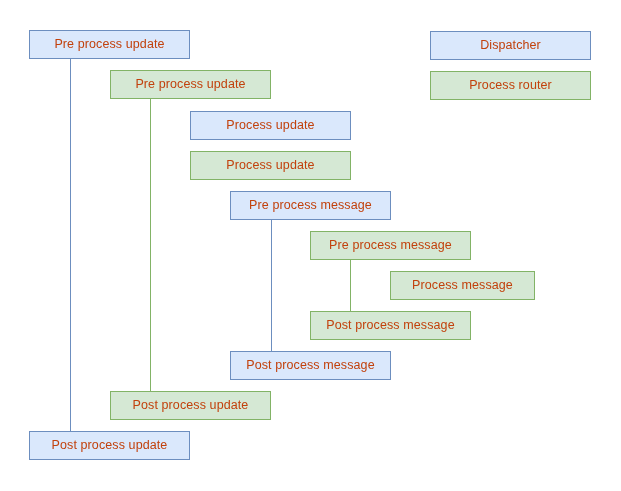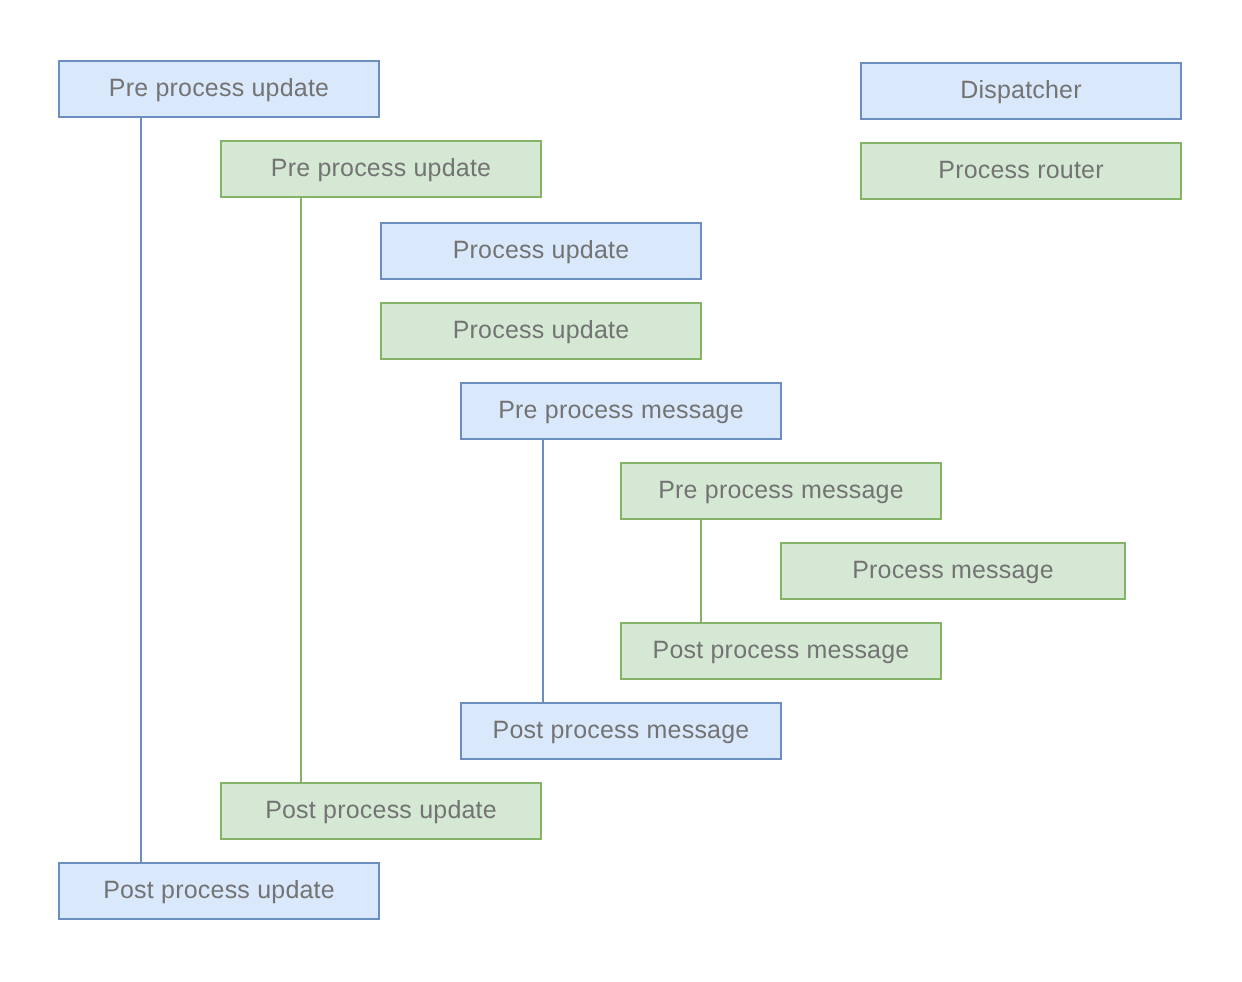--- a/index.html
+++ b/index.html
@@ -18,21 +18,21 @@
     overflow: hidden;
   }
   .node {
     position: absolute;
     box-sizing: border-box;
     display: flex;
     align-items: center;
     justify-content: center;
     font-size: 12.5px;
     line-height: 1.1;
-    color: #737373;
+    color: #c2410c;
     text-align: center;
     white-space: nowrap;
     letter-spacing: 0.1px;
     z-index: 2;
   }
   .node.blue {
     background: #dae8fc;
     border: 1px solid #6c8ebf;
   }
   .node.green {
@@ -57,20 +57,20 @@
     <div class="edge blue" style="left: 70px; top: 59px; width: 1px; height: 372px;"></div>
     <div class="edge green" style="left: 150px; top: 99px; width: 1px; height: 292px;"></div>
     <div class="edge blue" style="left: 271px; top: 220px; width: 1px; height: 131px;"></div>
     <div class="edge green" style="left: 350px; top: 260px; width: 1px; height: 51px;"></div>
     <div class="node blue" style="left: 29px; top: 30px; width: 161px; height: 29px;">Pre process update</div>
     <div class="node green" style="left: 110px; top: 70px; width: 161px; height: 29px;">Pre process update</div>
     <div class="node blue" style="left: 190px; top: 111px; width: 161px; height: 29px;">Process update</div>
     <div class="node green" style="left: 190px; top: 151px; width: 161px; height: 29px;">Process update</div>
     <div class="node blue" style="left: 230px; top: 191px; width: 161px; height: 29px;">Pre process message</div>
     <div class="node green" style="left: 310px; top: 231px; width: 161px; height: 29px;">Pre process message</div>
-    <div class="node green" style="left: 390px; top: 271px; width: 173px; height: 29px;">Process message</div>
+    <div class="node green" style="left: 390px; top: 271px; width: 145px; height: 29px;">Process message</div>
     <div class="node green" style="left: 310px; top: 311px; width: 161px; height: 29px;">Post process message</div>
     <div class="node blue" style="left: 230px; top: 351px; width: 161px; height: 29px;">Post process message</div>
     <div class="node green" style="left: 110px; top: 391px; width: 161px; height: 29px;">Post process update</div>
     <div class="node blue" style="left: 29px; top: 431px; width: 161px; height: 29px;">Post process update</div>
     <div class="node blue" style="left: 430px; top: 31px; width: 161px; height: 29px;">Dispatcher</div>
     <div class="node green" style="left: 430px; top: 71px; width: 161px; height: 29px;">Process router</div>
   </div>
 
 </body></html>

